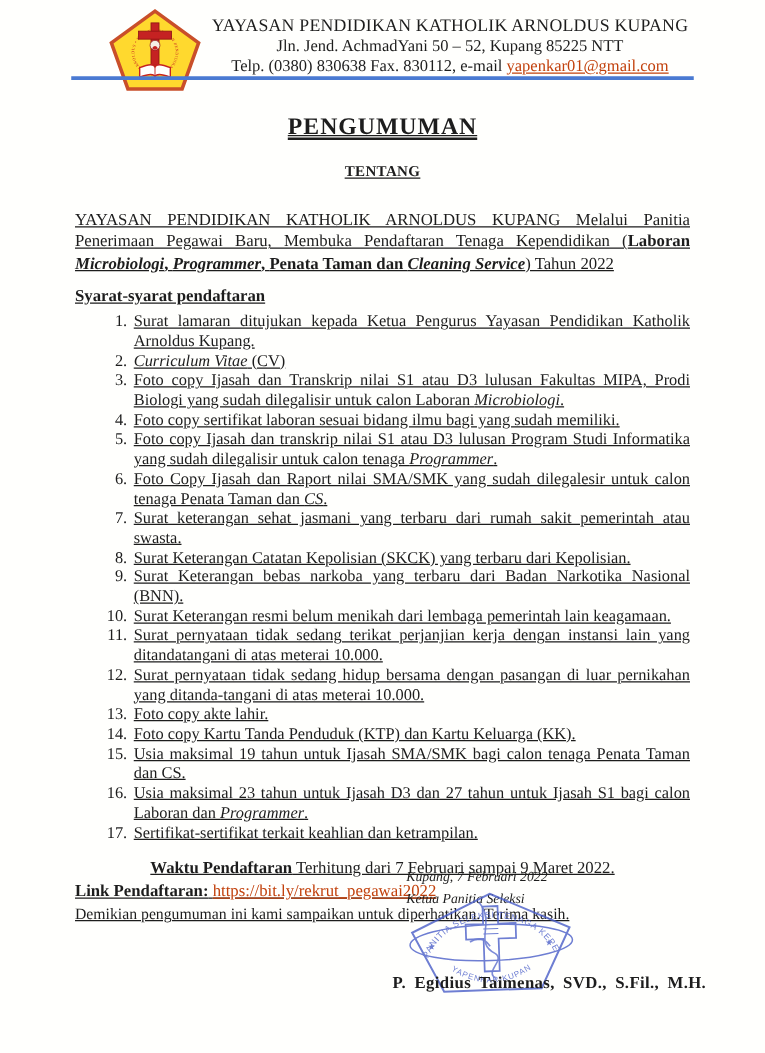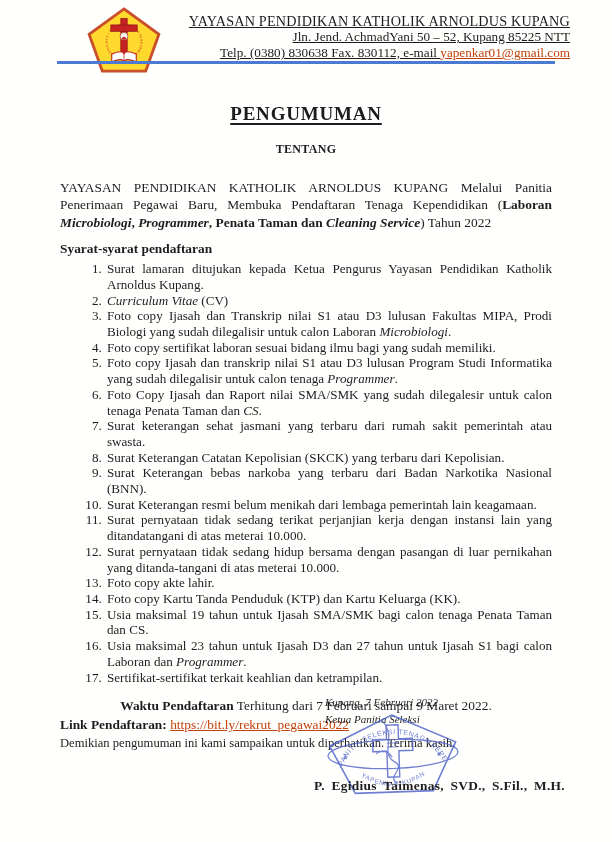--- a/index.html
+++ b/index.html
@@ -5,27 +5,27 @@
   html,body{margin:0;padding:0;background:#e8e8e8;}
   .page{
     position:relative;width:612px;height:842px;margin:0 auto;
     background:#fffffd;overflow:hidden;
     font-family:"Liberation Serif","DejaVu Serif",serif;
     color:#1d1d1d;
   }
   
   .letterhead{position:absolute;top:0;left:0;right:0;height:64px;}
   .logo{position:absolute;top:7px;left:86px;width:76px;height:66px;}
-  .lh-text{position:absolute;top:13px;left:150px;width:420px;text-align:right;line-height:16px;text-decoration:underline;}
+  .lh-text{position:absolute;top:13px;left:150px;width:420px;text-align:center;line-height:16px;}
   .lh-org{font-size:14.2px;letter-spacing:.2px;}
   .lh-addr,.lh-tel{font-size:13.2px;}
   a.doc-link{color:#c2410c;text-decoration:underline;}
   .rule{position:absolute;top:61px;left:57px;right:57px;height:3px;background:#4a7ad2;}
   
-  .content{position:absolute;top:64px;left:0;right:0;padding:12px 60px;}
+  .content{position:absolute;top:64px;left:0;right:0;padding:0 60px;text-decoration:underline;}
   .doc-title{margin:27px 0 0 0;text-align:center;font-size:19px;font-weight:bold;
     letter-spacing:.8px;text-decoration:underline;text-decoration-thickness:2px;text-underline-offset:3px;}
   .sub1{margin:17px 0 12px 0;text-align:center;font-size:12px;font-weight:bold;letter-spacing:.3px;}
   .sub2{margin:1px 0 0 0;text-align:center;font-size:13.2px;font-weight:bold;letter-spacing:.3px;}
   .intro{margin:22px 0 0 0;font-size:13.4px;line-height:17.4px;text-align:justify;}
   .req-head{margin:10px 0 0 0;font-size:13.4px;font-weight:bold;}
   ol.reqs{margin:4px 0 0 0;padding:0 0 0 45px;font-size:13.1px;line-height:15.7px;}
   ol.reqs li{text-align:justify;padding-left:2px;}
   .b{font-weight:bold;}
   .i{font-style:italic;}

